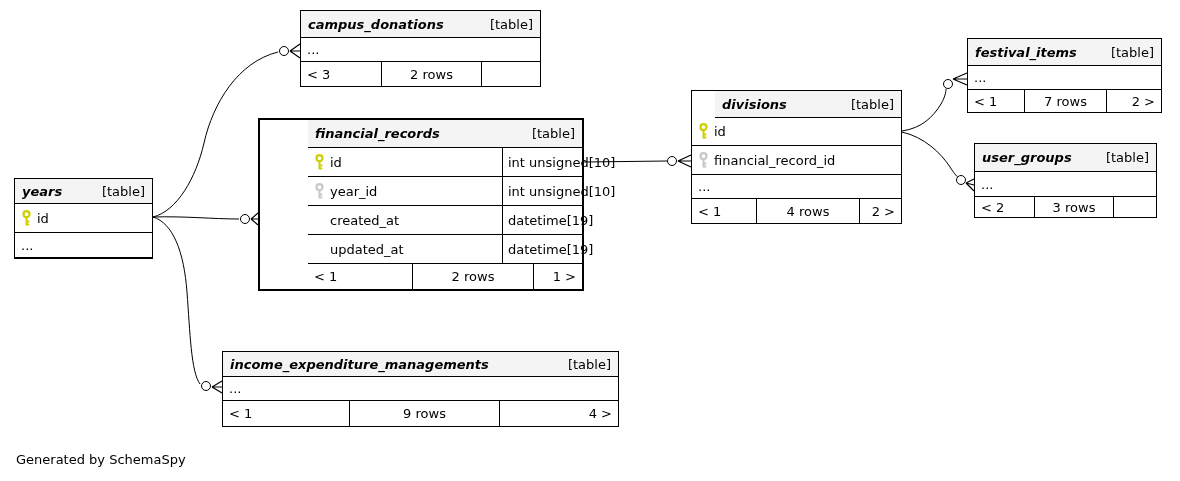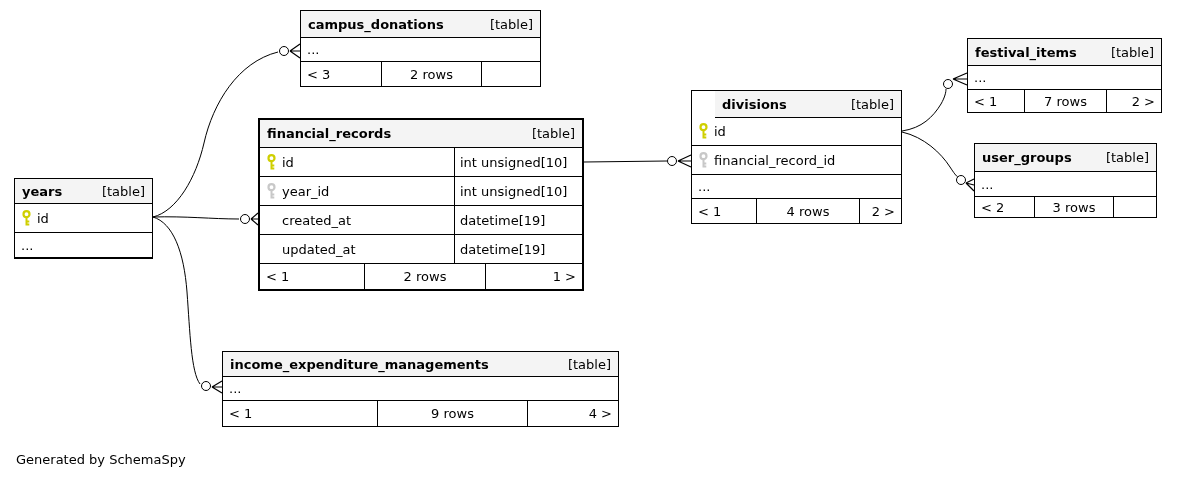--- a/index.html
+++ b/index.html
@@ -23,21 +23,21 @@
     background:#fff;
   }
   .tbl.main{border-width:2px;}
   .thead{
     box-sizing:border-box;
     display:flex;align-items:center;justify-content:space-between;
     background:#f4f4f4;
     border-bottom:1px solid #000;
     padding:0 7px;
   }
-  .tname{font-weight:bold;white-space:nowrap;}
+  .tname{font-weight:bold;white-space:nowrap;font-style:italic;}
   .ttag{white-space:nowrap;padding-left:12px;}
   .trow{
     box-sizing:border-box;
     display:flex;align-items:center;
     border-bottom:1px solid #000;
     white-space:nowrap;
   }
   .trow .keyslot{
     flex:0 0 22px;display:flex;align-items:center;justify-content:center;
   }
@@ -135,21 +135,21 @@
     <div class="trow" style="height:24px;">
       <span class="cname noicon">...</span>
     </div>
     <div class="tfoot" style="height:24px;">
       <span class="cell fl" style="flex:0 0 80px;">&lt; 3</span>
       <span class="cell fc c2" style="flex:0 0 100px;">2 rows</span>
       <span class="cell fr c3" style="flex:1;"></span>
     </div>
   </div>
 
-  <div class="tbl main" style="left:258px;top:118px;width:326px;">
+  <div class="tbl main" style="left:258px;top:118px;width:326px;padding-left:48px;">
     <div class="thead" style="height:28px;">
       <span class="tname">financial_records</span>
       <span class="ttag">[table]</span>
     </div>
     <div class="trow" style="height:29px;">
       <span class="namecell">
         <span class="keyslot">
           <svg class="keysvg" width="11" height="17" viewBox="0 0 11 17">
               <circle cx="5.5" cy="4.2" r="3" fill="none" stroke="#cfcf00" stroke-width="2.2"></circle>
               <path d="M5.5 7.2 V15.5 M5.5 11.5 H8.3 M5.5 14.5 H8.3" fill="none" stroke="#cfcf00" stroke-width="2"></path>
@@ -277,20 +277,20 @@
   <div class="tbl" style="left:222px;top:351px;width:397px;">
     <div class="thead" style="height:25px;">
       <span class="tname">income_expenditure_managements</span>
       <span class="ttag">[table]</span>
     </div>
     <div class="trow" style="height:24px;">
       <span class="cname noicon">...</span>
     </div>
     <div class="tfoot" style="height:25px;">
       <span class="cell fl" style="flex:0 0 126px;">&lt; 1</span>
-      <span class="cell fc c2" style="flex:0 0 150px;margin-left:28px;">9 rows</span>
+      <span class="cell fc c2" style="flex:0 0 150px;">9 rows</span>
       <span class="cell fr c3" style="flex:1;">4 &gt;</span>
     </div>
   </div>
 
   <div class="generator">Generated by SchemaSpy</div>
 
 </div>
 
 </body></html>

